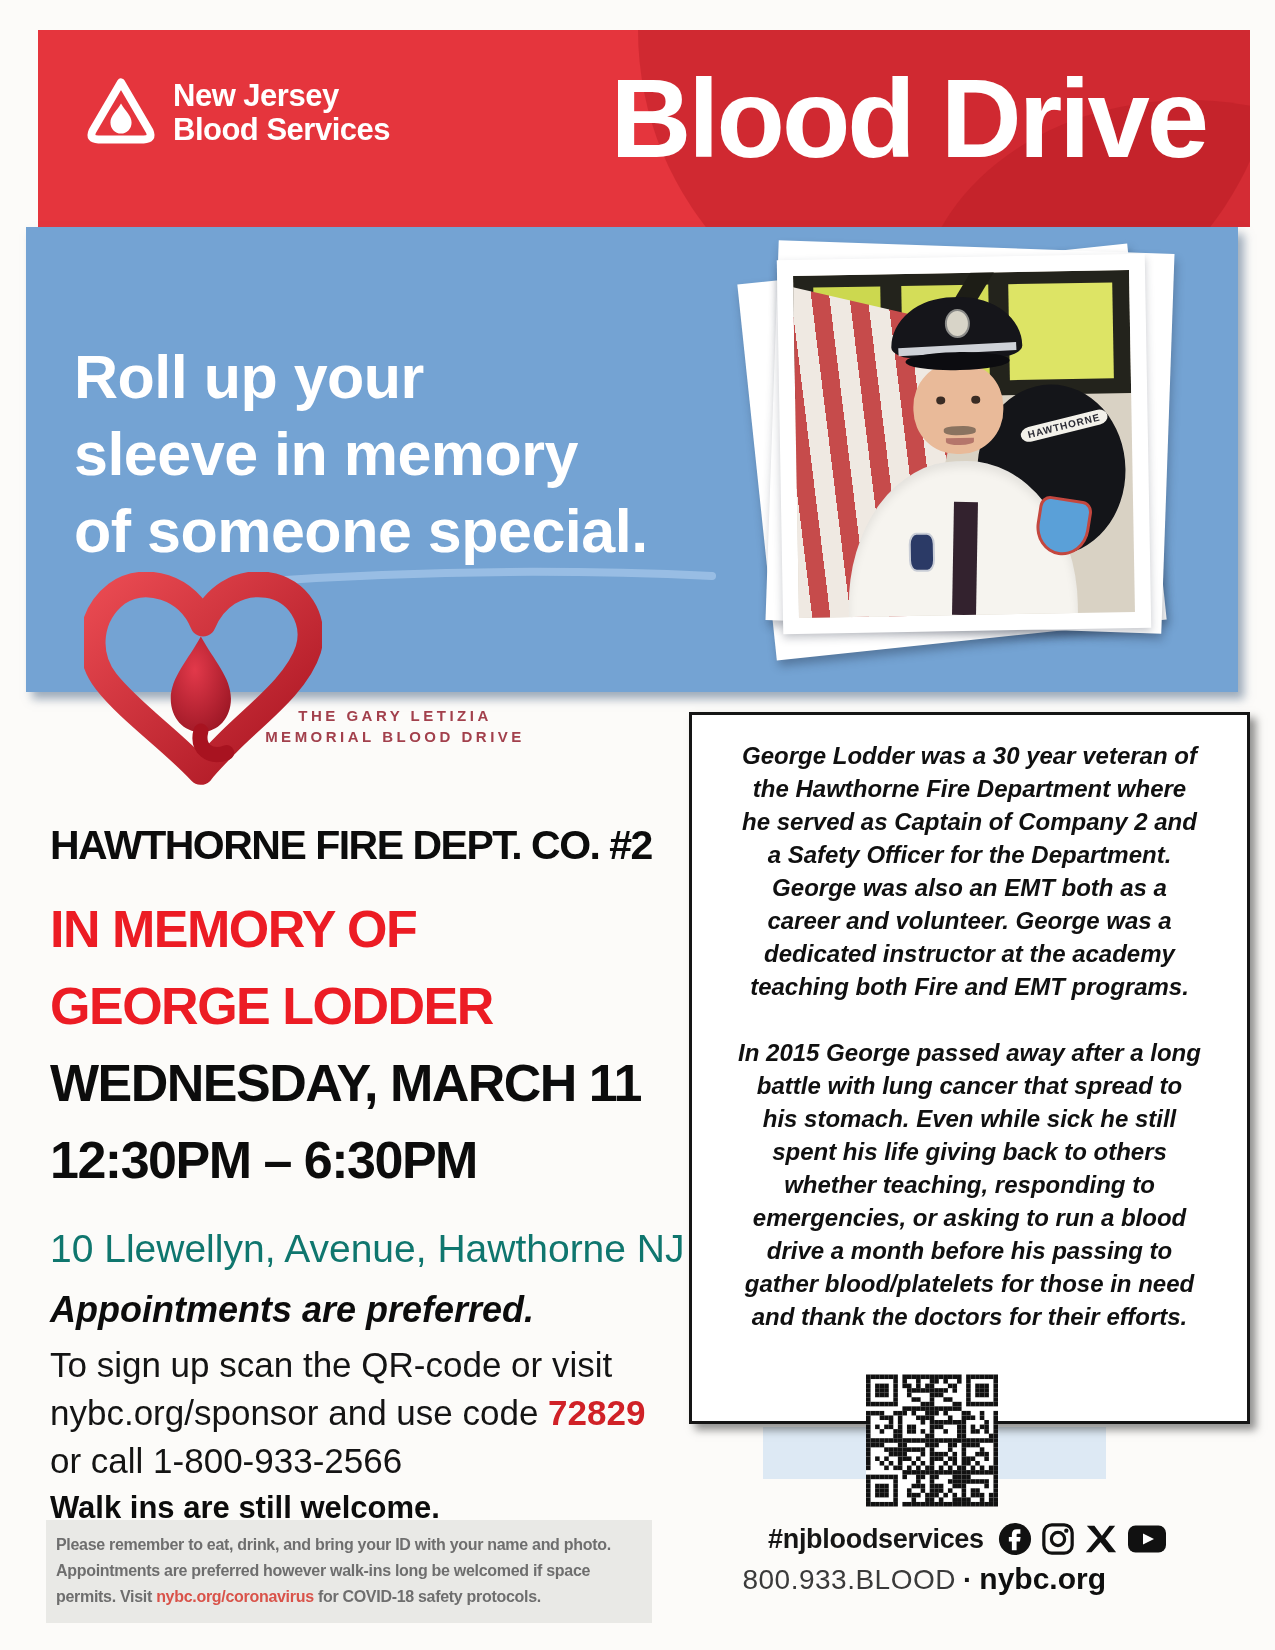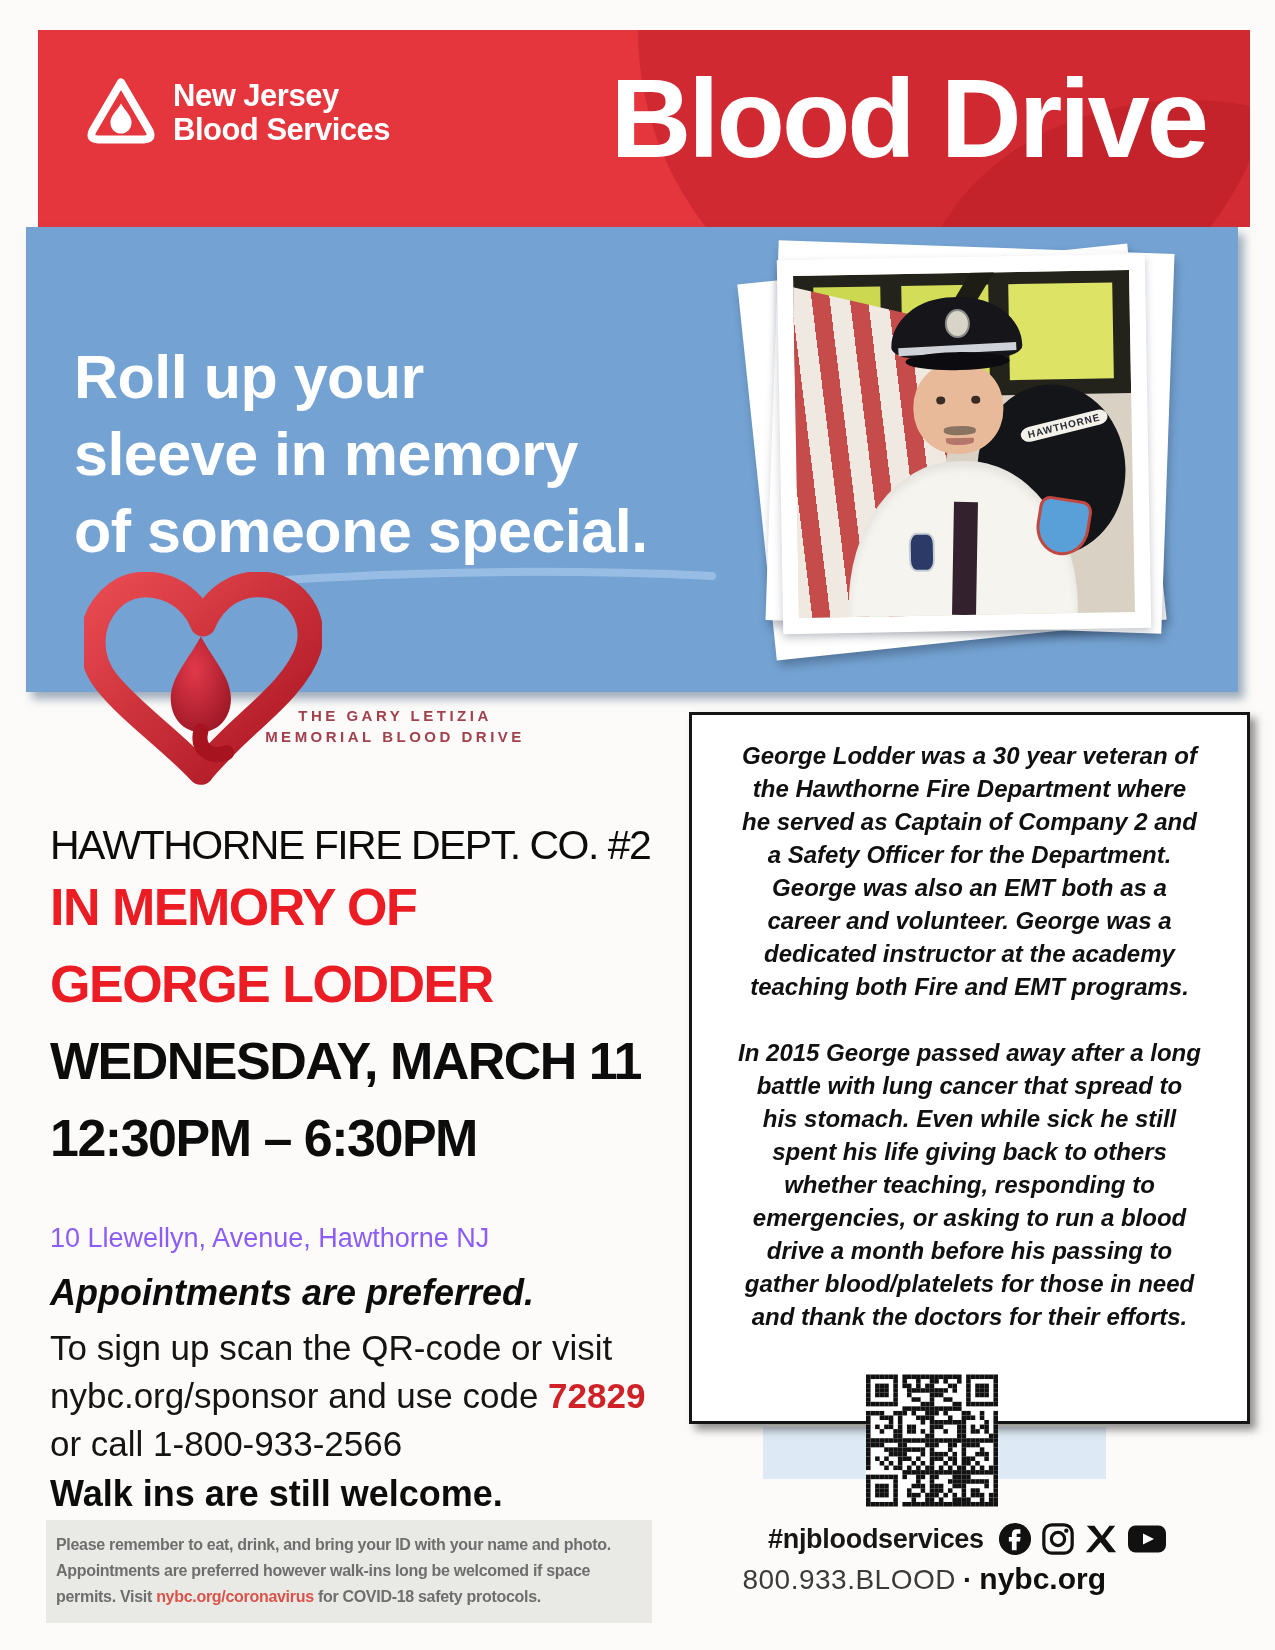--- a/index.html
+++ b/index.html
@@ -70,29 +70,29 @@
           border:2px solid #c9cdd6;border-radius:30%;z-index:3;}
 
   
   .heart{position:absolute;left:84px;top:572px;width:238px;height:215px;}
   .memorial-name{position:absolute;left:240px;top:705px;width:310px;text-align:center;
                  color:var(--memorial_maroon,#a2404c);font-weight:700;font-size:15px;
                  letter-spacing:3.5px;line-height:21px;white-space:nowrap;}
 
   
   .details{position:absolute;left:50px;top:822px;width:632px;color:#0c0c0c;}
-  .host{font-size:41px;font-weight:400;letter-spacing:-1.5px;margin:0 0 0;white-space:nowrap;}
+  .host{font-size:41px;font-weight:700;letter-spacing:-1.5px;margin:0 0 22px;white-space:nowrap;}
   .big{font-size:52px;font-weight:700;letter-spacing:-1.5px;line-height:77px;white-space:nowrap;}
   .red{color:var(--title_red,#ec1c24);}
-  .address{font-size:27px;margin-top:46px;color:#8b5cf6;white-space:nowrap;}
+  .address{font-size:39px;margin-top:28px;color:#0f766e;white-space:nowrap;}
   .appt{font-size:36px;font-weight:700;font-style:italic;margin-top:18px;}
   .signup{font-size:35px;line-height:48px;color:#141414;white-space:nowrap;}
   .signup-block{margin-top:10px;}
   .code{color:var(--code_red,#d02127);font-weight:700;}
-  .walkins{font-size:36px;font-weight:700;margin-top:5px;}
+  .walkins{font-size:31px;font-weight:700;margin-top:5px;}
 
   
   .fineprint{position:absolute;left:46px;top:1520px;width:606px;box-sizing:border-box;
              background:#e9e9e6;color:#6e6e6e;font-size:16px;font-weight:600;
              letter-spacing:-.3px;line-height:26px;padding:12px 10px 13px;}
   .fineprint .link{color:var(--link_red,#d9534a);font-weight:700;}
 
   
   .bio{position:absolute;left:689px;top:712px;width:561px;height:712px;background:#fff;
        border:3px solid #151515;box-sizing:border-box;box-shadow:6px 6px 8px rgba(40,40,40,.5);

